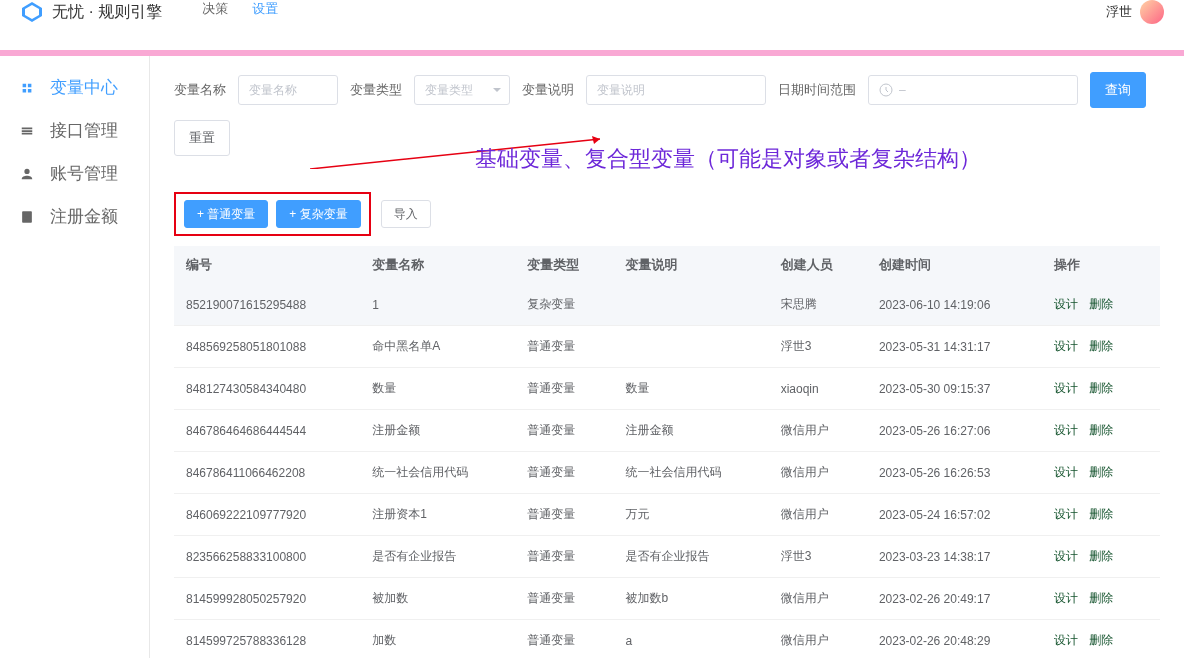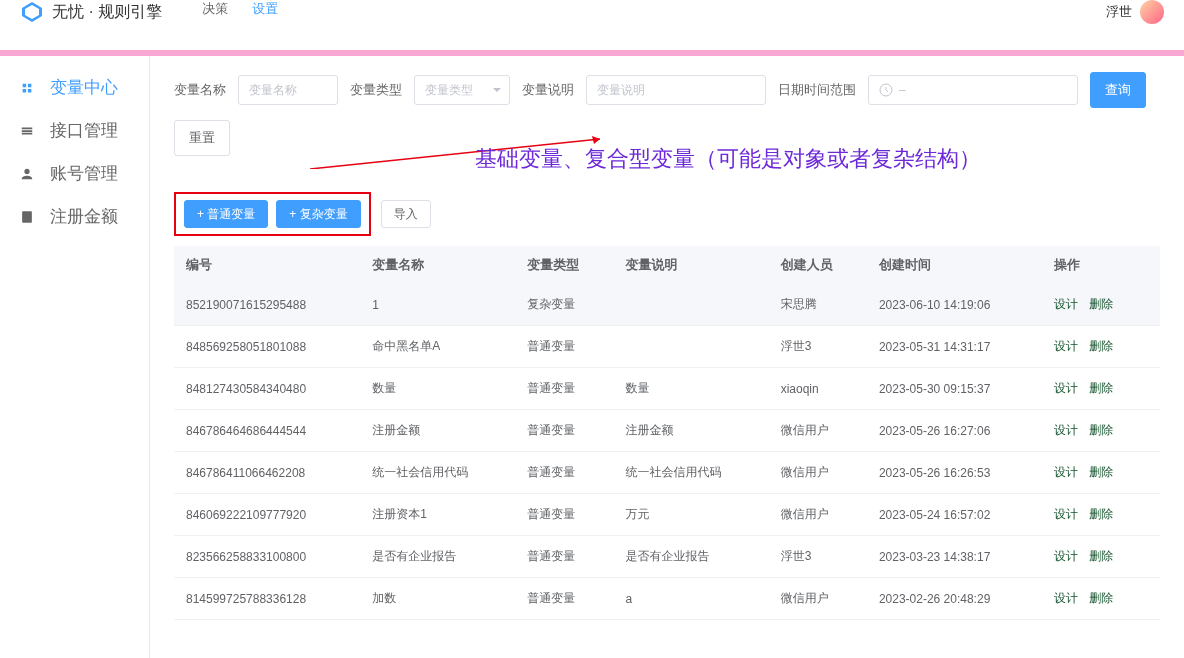--- a/index.html
+++ b/index.html
@@ -228,20 +228,32 @@
     <td>普通变量</td>
     <td>是否有企业报告</td>
     <td>浮世3</td>
     <td>2023-03-23 14:38:17</td>
     <td>
       <span class="link">设计</span>
       <span class="link">删除</span>
     </td>
           </tr>
           <tr>
+    <td>814599928050257920</td>
+    <td>被加数</td>
+    <td>普通变量</td>
+    <td>被加数b</td>
+    <td>微信用户</td>
+    <td>2023-02-26 20:49:17</td>
+    <td>
+      <span class="link">设计</span>
+      <span class="link">删除</span>
+    </td>
+          </tr>
+          <tr>
     <td>814599725788336128</td>
     <td>加数</td>
     <td>普通变量</td>
     <td>a</td>
     <td>微信用户</td>
     <td>2023-02-26 20:48:29</td>
     <td>
       <span class="link">设计</span>
       <span class="link">删除</span>
     </td>

